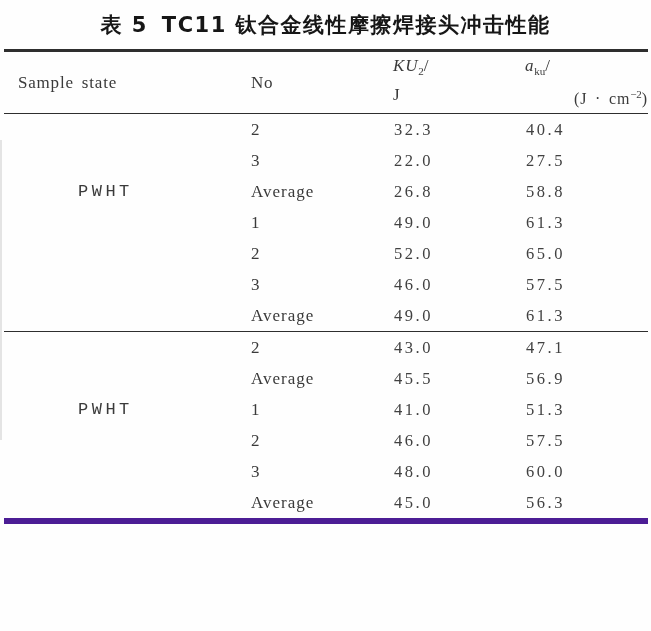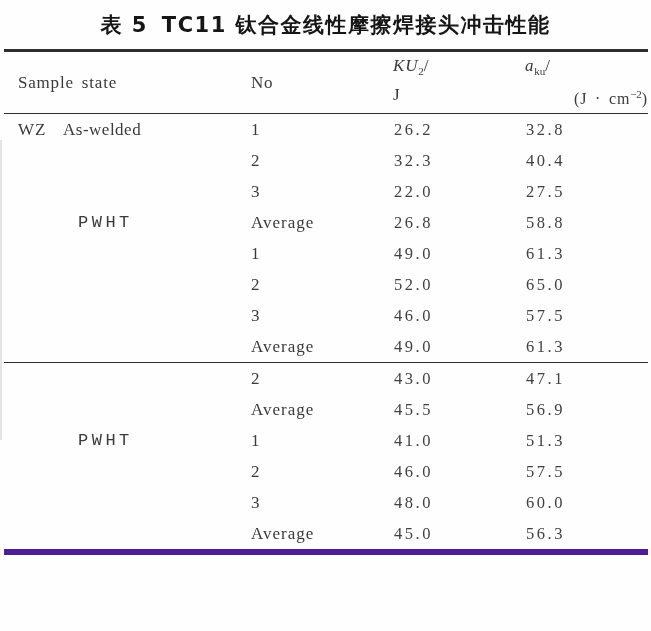--- a/index.html
+++ b/index.html
@@ -126,27 +126,20 @@
           <div class="hline">J</div>
         </th>
         <th class="th-aku">
           <div class="hline"><span class="sym">a</span><sub>ku</sub><span>/</span></div>
           <div class="hline unit-line"><span>(J · cm</span><sup>−2</sup><span>)</span></div>
         </th>
       </tr>
     </thead>
     <tbody>
         <tr>
-    <td class="td-zone">WZ</td>
-    <td class="td-state">As-welded</td>
-    <td class="td-no">1</td>
-    <td class="td-num td-ku">26.2</td>
-    <td class="td-num td-aku">32.8</td>
-  </tr>
-        <tr>
     <td class="td-zone"></td>
     <td class="td-state"></td>
     <td class="td-no">2</td>
     <td class="td-num td-ku">32.3</td>
     <td class="td-num td-aku">40.4</td>
   </tr>
         <tr>
     <td class="td-zone"></td>
     <td class="td-state"></td>
     <td class="td-no">3</td>

